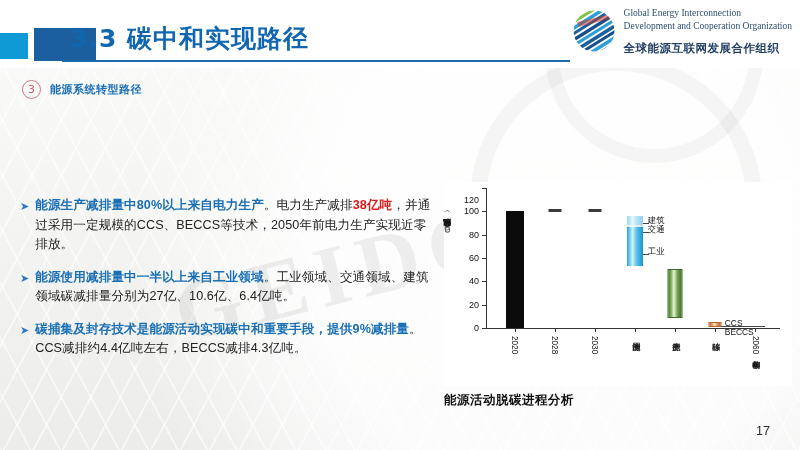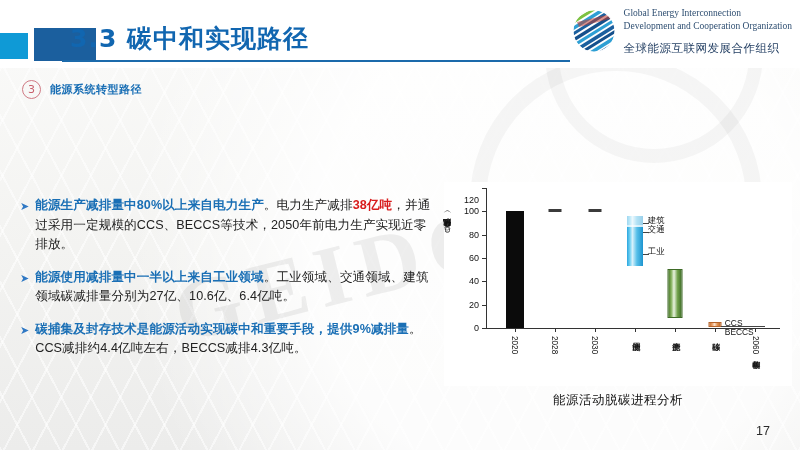--- a/index.html
+++ b/index.html
@@ -41,21 +41,21 @@
     position:absolute;left:70px;top:22px;
     font-size:25px;font-weight:bold;color:#1166b0;letter-spacing:1px;
     font-family:"DejaVu Sans",sans-serif;
   }
   .title-rule{position:absolute;left:62px;top:60px;width:508px;height:2px;background:#1b6aab;}
   .logo-wrap{position:absolute;right:8px;top:7px;display:flex;align-items:center;gap:7px;}
   .logo-mark{width:46px;height:46px;flex:0 0 auto;}
   .logo-txt-en1,.logo-txt-en2{
     font-family:"Liberation Serif",serif;font-size:9.5px;color:#2f4f72;line-height:1.35;white-space:nowrap;
   }
-  .logo-txt-cn{font-size:11.5px;font-weight:normal;color:#233f63;letter-spacing:0.5px;white-space:nowrap;margin-top:8px;}
+  .logo-txt-cn{font-size:11.5px;font-weight:bold;color:#233f63;letter-spacing:0.5px;white-space:nowrap;margin-top:8px;}
   
   .sec-head{position:absolute;left:22px;top:80px;display:flex;align-items:center;gap:9px;}
   .sec-num{
     width:17px;height:17px;border:1.6px solid #d07a84;border-radius:50%;
     color:#c85f6b;font-size:11px;display:flex;align-items:center;justify-content:center;
     font-family:"DejaVu Sans",sans-serif;
   }
   .sec-title{font-size:11px;font-weight:bold;color:#1a6fb5;letter-spacing:0.5px;}
   .para{
     position:absolute;left:22px;top:104px;width:756px;
@@ -99,22 +99,22 @@
     border:1px solid #3e6b26;box-sizing:border-box;
   }
   .cyl-orange{
     background:linear-gradient(90deg,#c8702f 0%,#e8a06a 25%,#fbe2cd 45%,#e0914f 72%,#bb662a 100%);
     border:1px solid #b5652c;box-sizing:border-box;
   }
   .gap-marker{position:absolute;height:3px;background:#3b3b3b;transform:translateX(-50%);}
   .ann{position:absolute;font-size:8.4px;color:#111;white-space:nowrap;}
   .lead{position:absolute;height:1px;background:#444;}
   .chart-cap{
-    position:absolute;left:444px;top:392px;width:348px;text-align:center;
-    font-size:12.5px;font-weight:normal;color:#111;letter-spacing:0.5px;
+    position:absolute;left:444px;top:392px;width:348px;
+    font-size:12.5px;font-weight:bold;color:#111;letter-spacing:0.5px;
   }
   .pageno{position:absolute;right:30px;bottom:12px;font-size:12.5px;color:#2b2b2b;}
 </style>
 </head>
 <body>
 
 <div class="slide">
 
   <div class="wm-ring wm1"></div>
   <div class="wm-ring wm2"></div>

